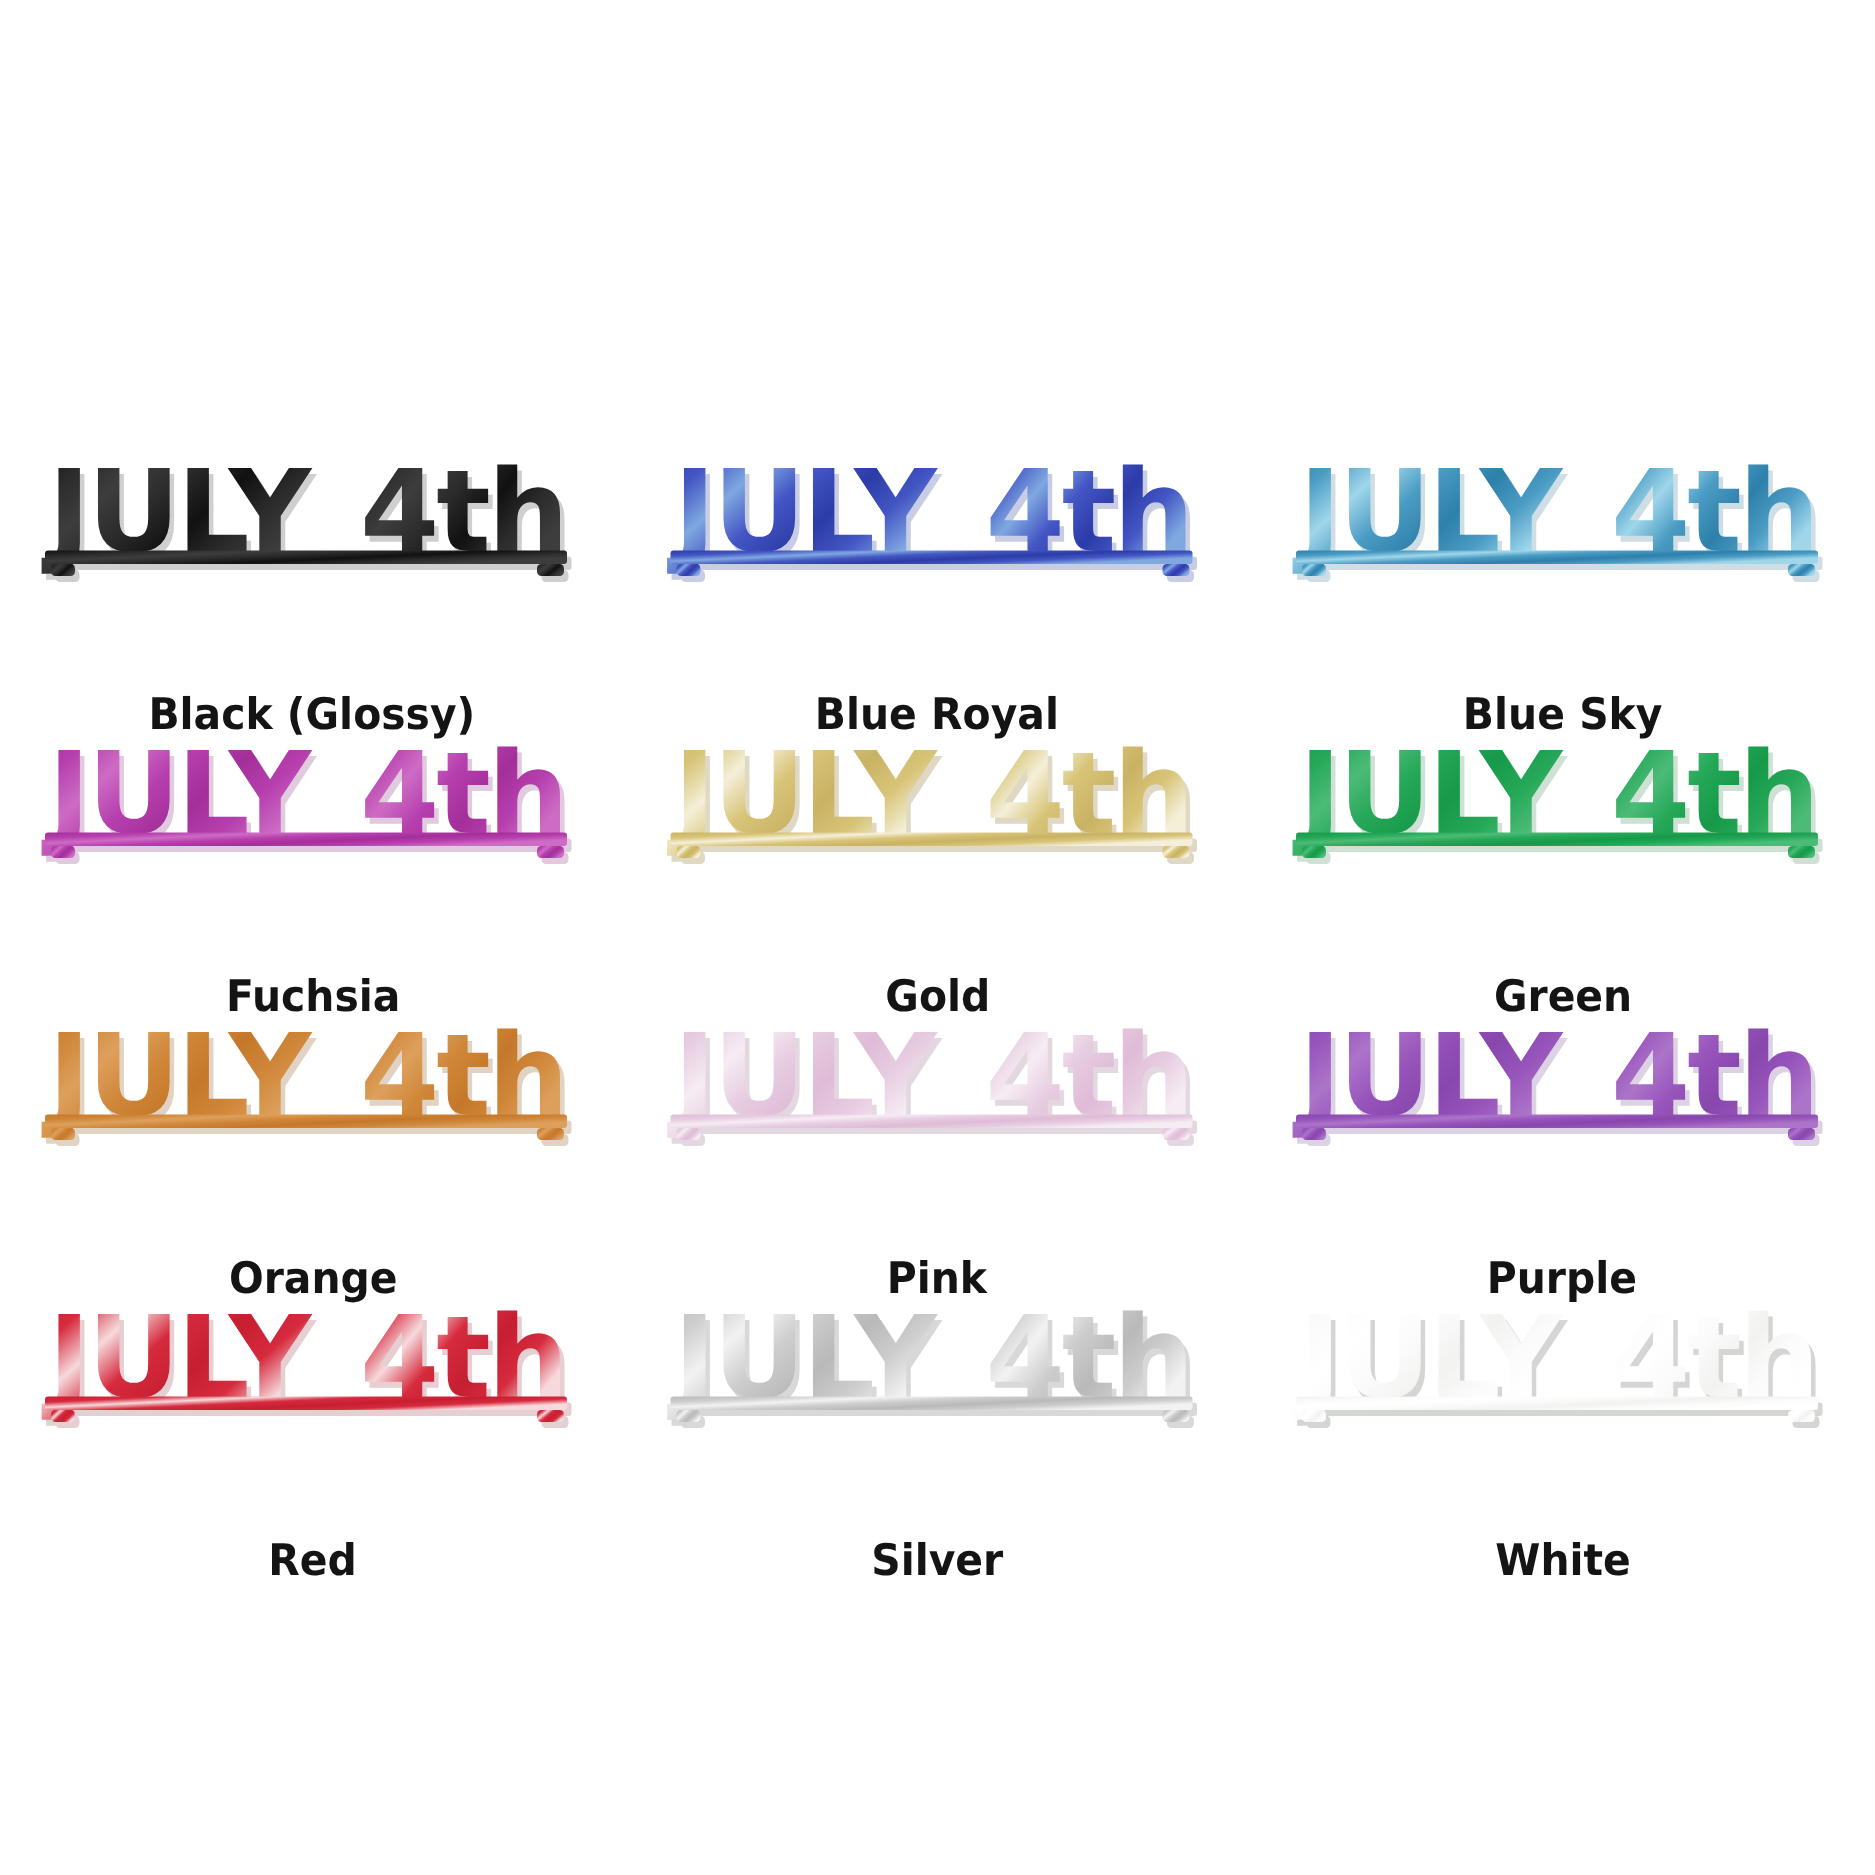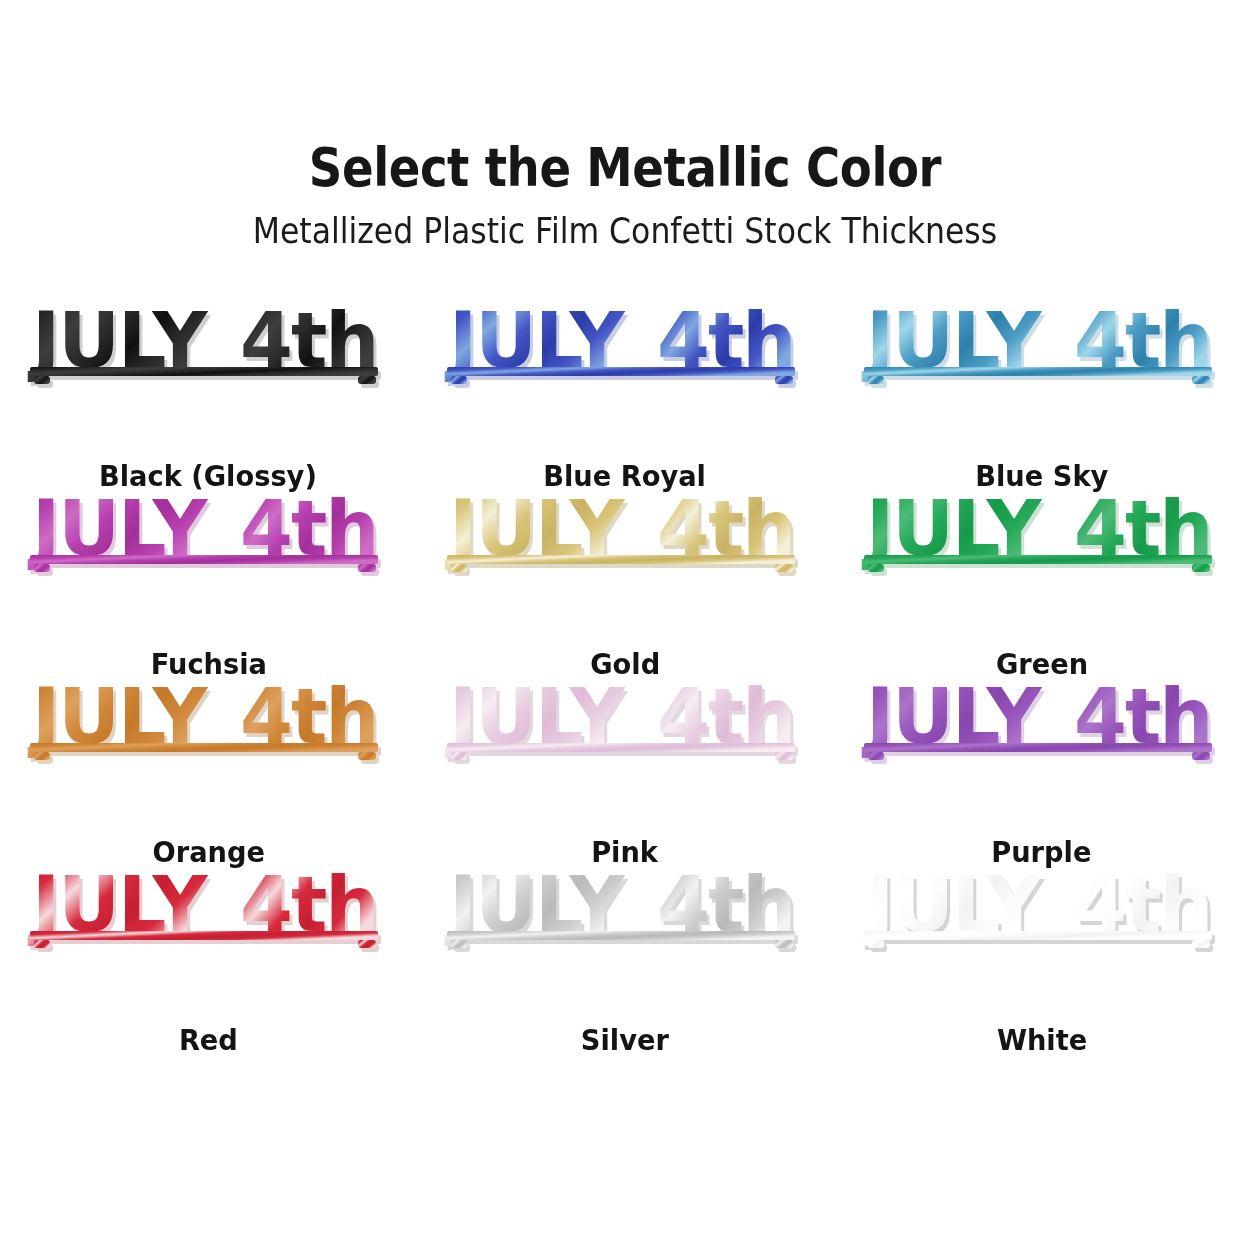--- a/index.html
+++ b/index.html
@@ -107,24 +107,20 @@
     margin-top: 10px;
     text-align: center;
   }
   .note div { white-space: nowrap; }
 </style>
 </head>
 <body>
 
 <div class="page">
 
-  <div class="header">
-    <div class="title">Select the Metallic Color</div>
-    <div class="subtitle">Metallized Plastic Film Confetti Stock Thickness</div>
-  </div>
 
   <div class="grid">
       <div class="swatch">
         <div class="art">
           <svg viewBox="0 0 360 92">
             <defs>
               <linearGradient id="grad-black-glossy" x1="0" y1="0" x2="1" y2="0.55">
                 <stop offset="0%" stop-color="#111111"></stop>
                 <stop offset="18%" stop-color="#2b2b2b"></stop>
                 <stop offset="34%" stop-color="#3d3d3d"></stop>

